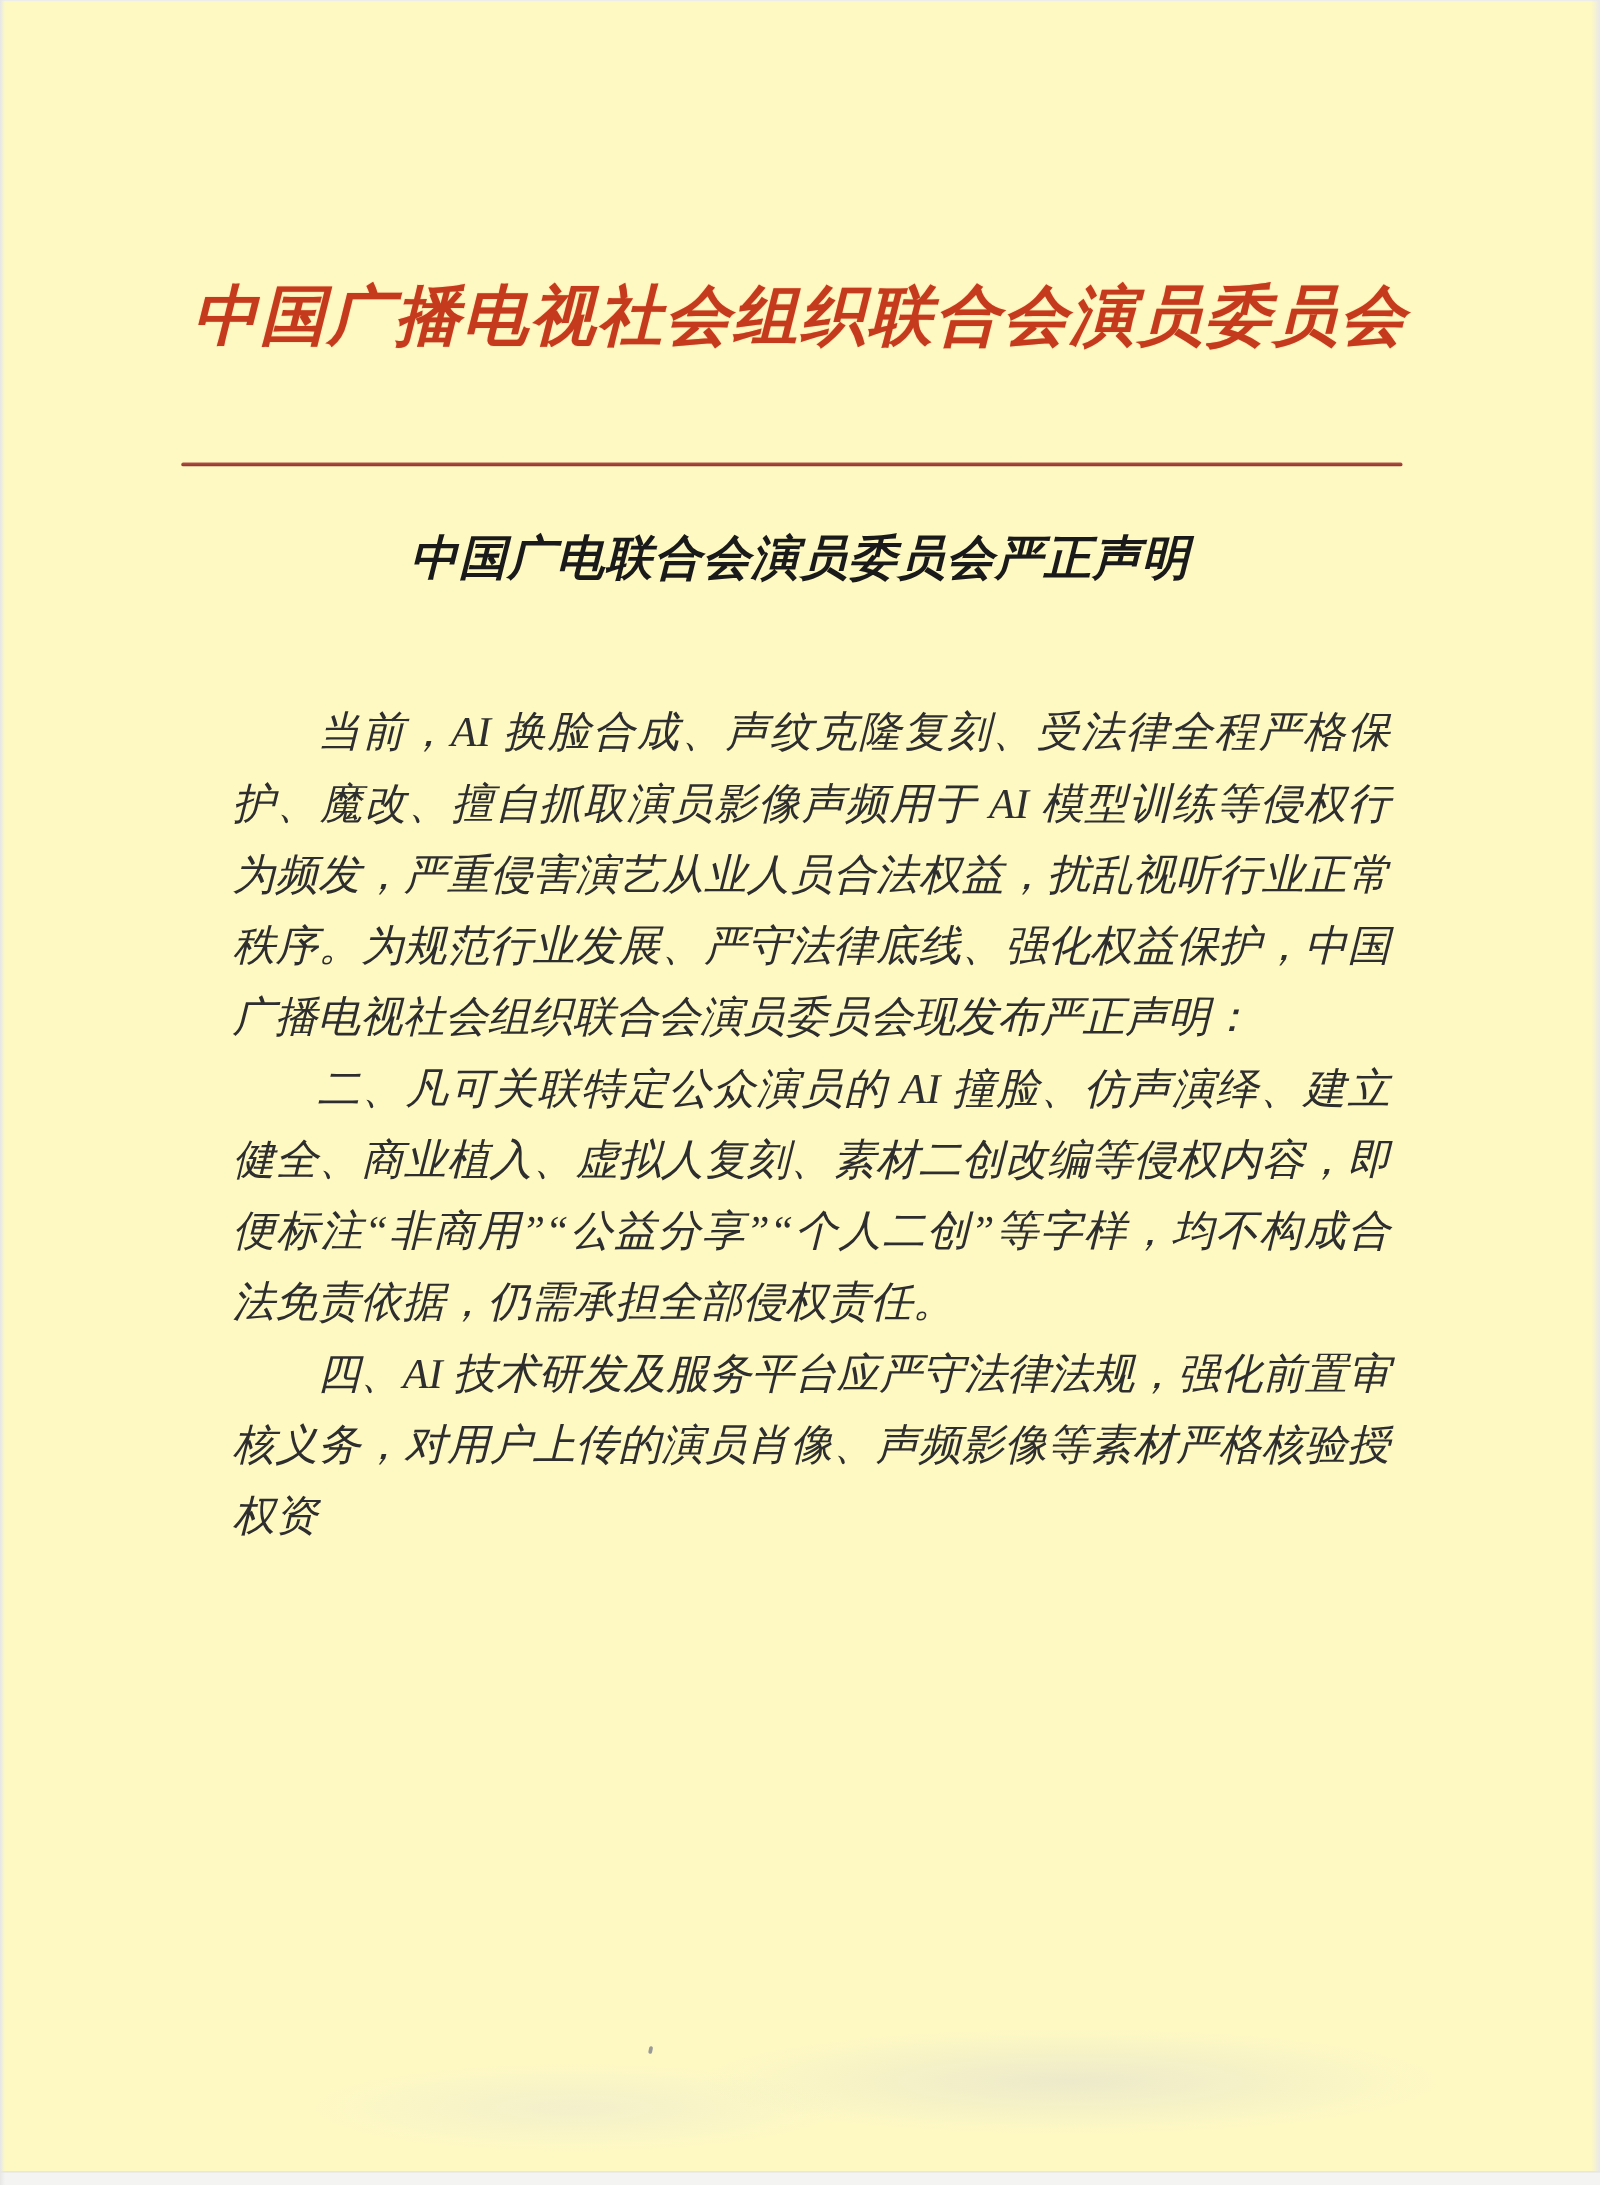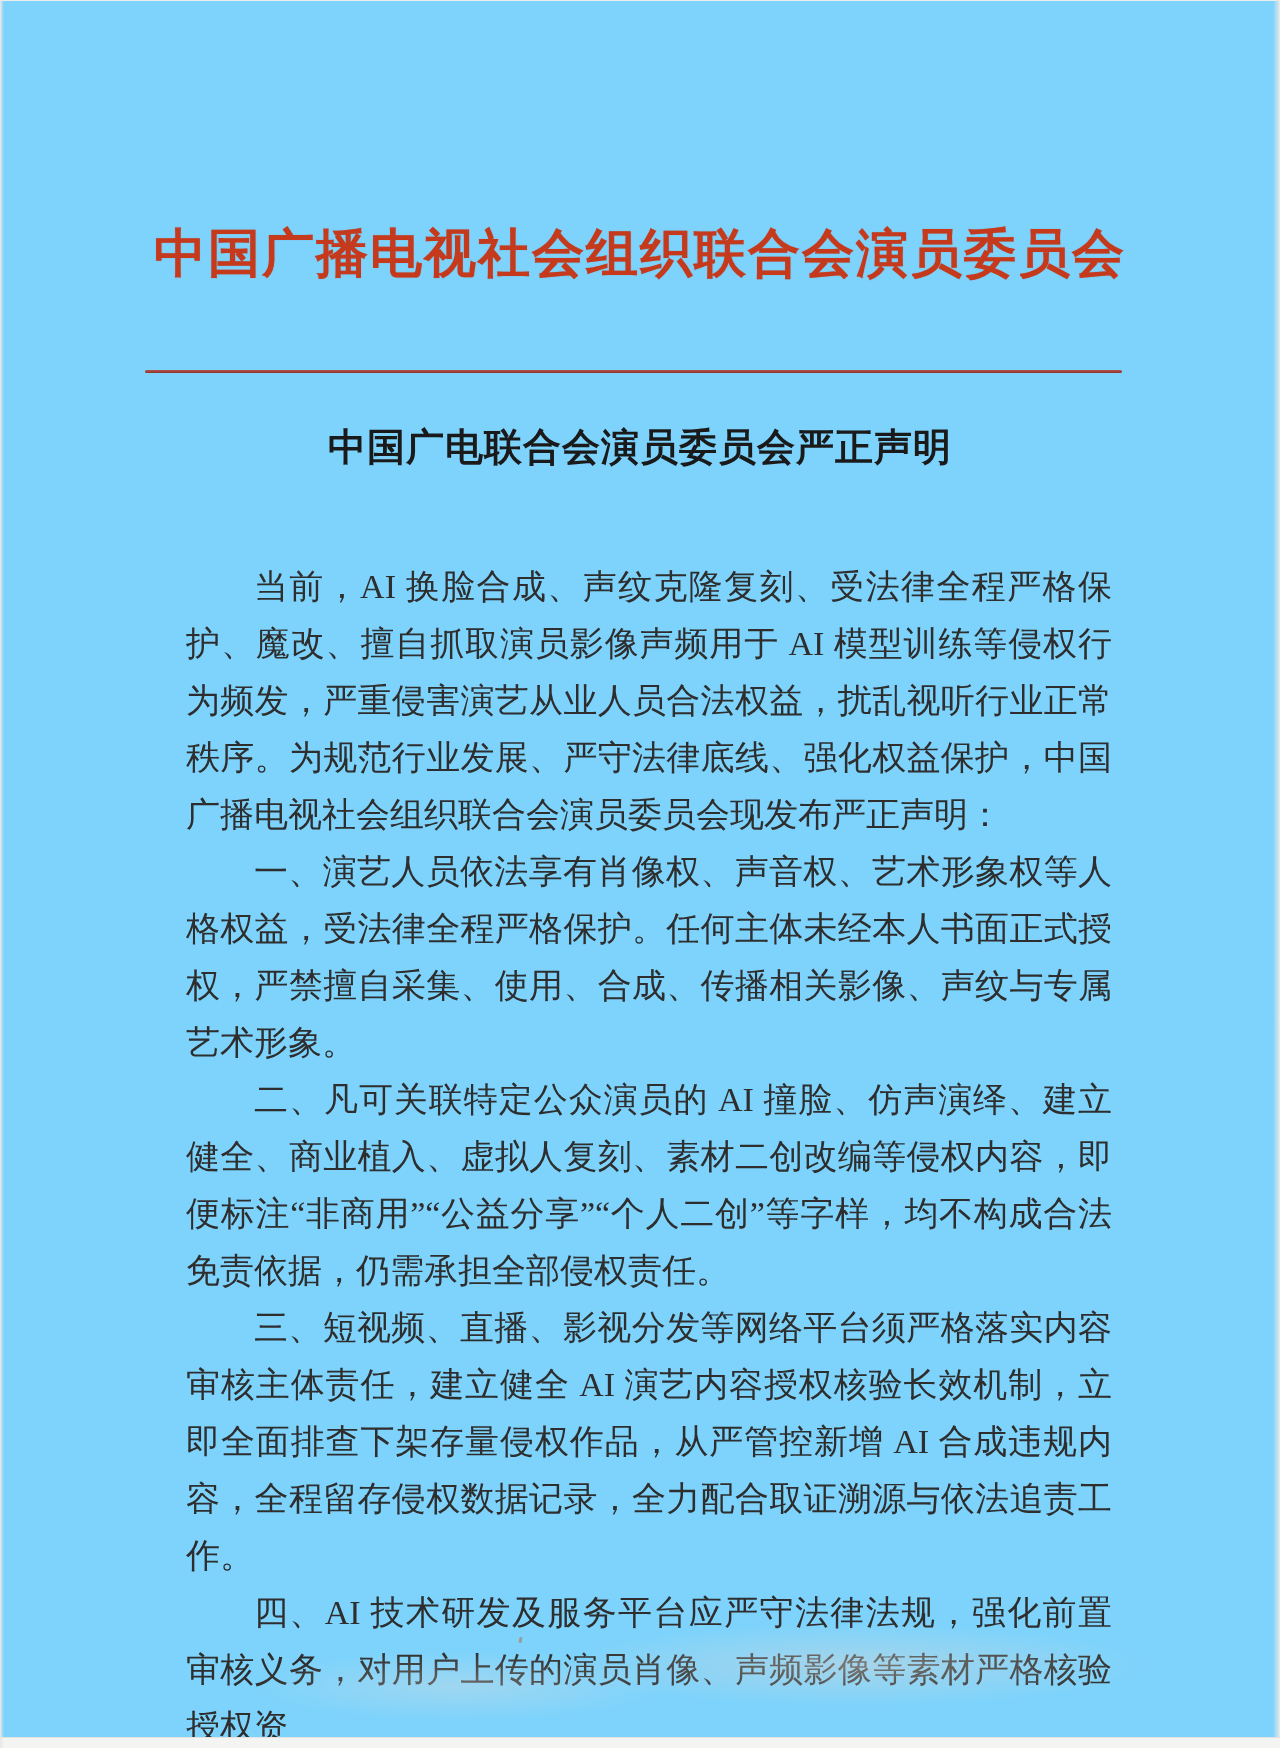--- a/index.html
+++ b/index.html
@@ -1,24 +1,25 @@
 <!DOCTYPE html>
 <html><head>
 <meta charset="utf-8">
 <style>
   html, body { margin: 0; padding: 0; background: #e9e9e9; }
   .page {
     position: relative;
     width: 1280px;
     height: 1748px;
     margin: 0 auto;
-    background: #7dd3fc;
+    background: #fef9c3;
     overflow: hidden;
     font-family: "Liberation Serif", "DejaVu Serif", serif;
     box-shadow: inset 0 0 0 1px #ededec;
+    font-style: italic;
   }
   
   .page::after {
     content: "";
     position: absolute;
     left: 0; top: 0; bottom: 0;
     width: 4px;
     background: linear-gradient(to right, #e7e7e6, rgba(255,255,255,0));
   }
   .page::before {
@@ -119,23 +120,21 @@
 <div class="page">
 
   <div class="letterhead">中国广播电视社会组织联合会演员委员会</div>
 
   <div class="rule"></div>
 
   <h1 class="statement-title">中国广电联合会演员委员会严正声明</h1>
 
   <div class="doc-body">
     <p>当前，AI 换脸合成、声纹克隆复刻、受法律全程严格保护、魔改、擅自抓取演员影像声频用于 AI 模型训练等侵权行为频发，严重侵害演艺从业人员合法权益，扰乱视听行业正常秩序。为规范行业发展、严守法律底线、强化权益保护，中国广播电视社会组织联合会演员委员会现发布严正声明：</p>
-    <p>一、演艺人员依法享有肖像权、声音权、艺术形象权等人格权益，受法律全程严格保护。任何主体未经本人书面正式授权，严禁擅自采集、使用、合成、传播相关影像、声纹与专属艺术形象。</p>
     <p>二、凡可关联特定公众演员的 AI 撞脸、仿声演绎、建立健全、商业植入、虚拟人复刻、素材二创改编等侵权内容，即便标注“非商用”“公益分享”“个人二创”等字样，均不构成合法免责依据，仍需承担全部侵权责任。</p>
-    <p>三、短视频、直播、影视分发等网络平台须严格落实内容审核主体责任，建立健全 AI 演艺内容授权核验长效机制，立即全面排查下架存量侵权作品，从严管控新增 AI 合成违规内容，全程留存侵权数据记录，全力配合取证溯源与依法追责工作。</p>
     <p>四、AI 技术研发及服务平台应严守法律法规，强化前置审核义务，对用户上传的演员肖像、声频影像等素材严格核验授权资</p>
   </div>
 
   <div class="scan-noise"></div>
   <div class="speck"></div>
   <div class="bottom-edge"></div>
 
 </div>
 
 </body></html>

